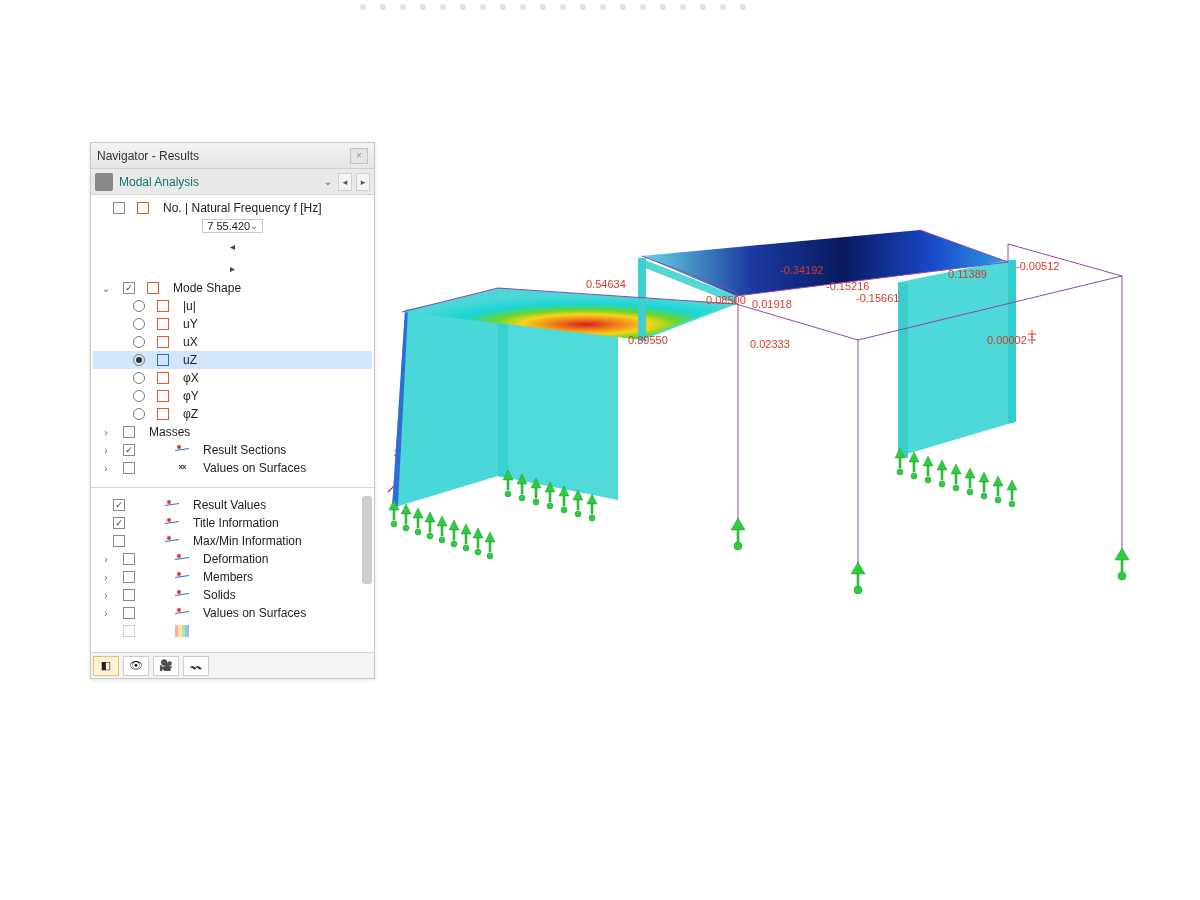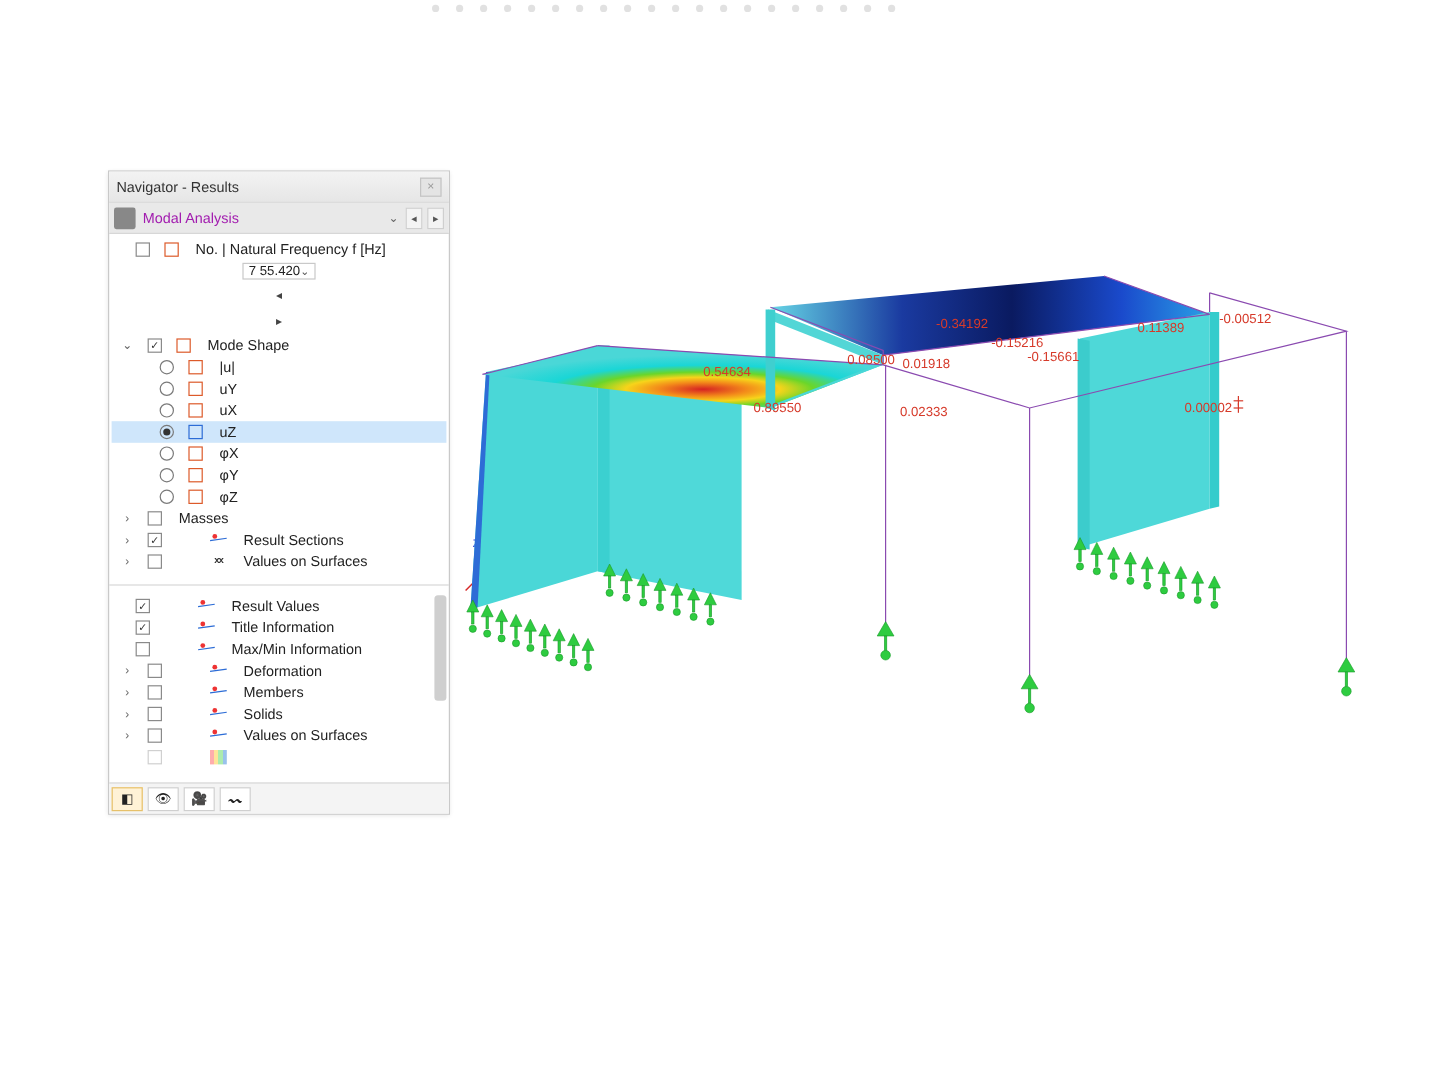--- a/index.html
+++ b/index.html
@@ -68,21 +68,21 @@
     align-items: center;
     height: 26px;
     padding: 0 4px;
     gap: 4px;
   }
   .panel-subbar .icon {
     width: 18px; height: 18px;
     background: #888;
     border-radius: 2px;
   }
-  .panel-subbar .label { flex: 1; color:#a21caf; }
+  .panel-subbar .label { flex: 1; color:#0f766e; }
   .panel-subbar .chev {
     width: 12px; text-align:center; color:#666; font-size:10px;
   }
   .nav-btn {
     width: 14px; height:18px;
     background:#f4f4f4;
     border:1px solid #cfcfcf;
     display:flex; align-items:center; justify-content:center;
     font-size:9px; color:#555;
   }
@@ -634,21 +634,21 @@
     </g>
 
     <g stroke="#d63a2a" stroke-width="1">
       <line x1="648" y1="124" x2="656" y2="124"></line>
         <line x1="652" y1="120" x2="652" y2="128"></line>
       <line x1="652" y1="126" x2="652" y2="134"></line>
         <line x1="648" y1="130" x2="656" y2="130"></line>
     </g>
   </svg>
 
-  <div class="val" style="left:206px; top:94px;">0.54634</div>
+  <div class="val" style="left:206px; top:68px;">0.54634</div>
   <div class="val" style="left:248px; top:124px;">0.89550</div>
   <div class="val" style="left:326px; top:84px;">0.08500</div>
   <div class="val" style="left:372px; top:88px;">0.01918</div>
   <div class="val" style="left:400px; top:54px;">-0.34192</div>
   <div class="val" style="left:446px; top:70px;">-0.15216</div>
   <div class="val" style="left:476px; top:82px;">-0.15661</div>
   <div class="val" style="left:568px; top:58px;">0.11389</div>
   <div class="val" style="left:636px; top:50px;">-0.00512</div>
   <div class="val" style="left:370px; top:128px;text-align:center;">0.02333</div>
   <div class="val" style="left:607px; top:124px;">0.00002</div>

